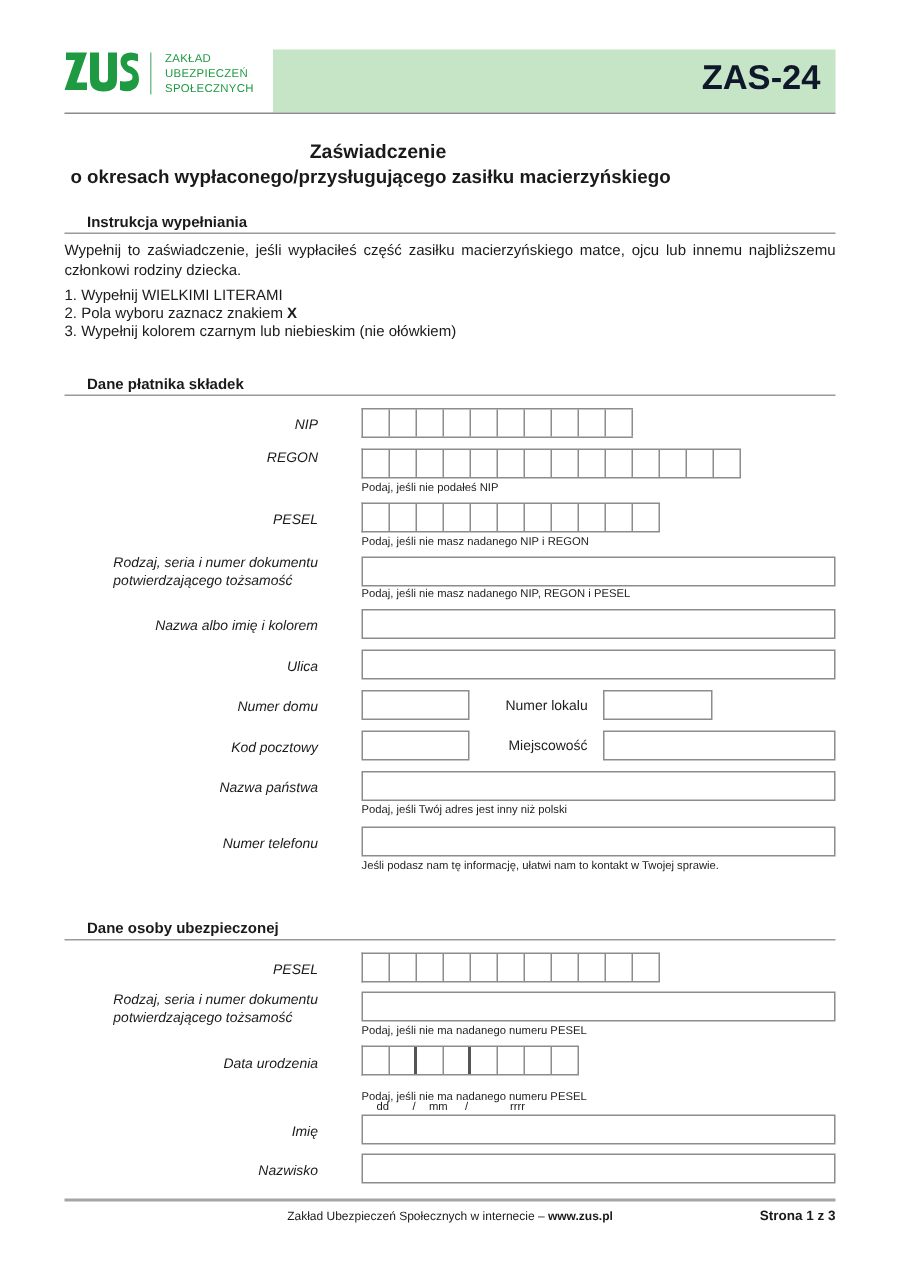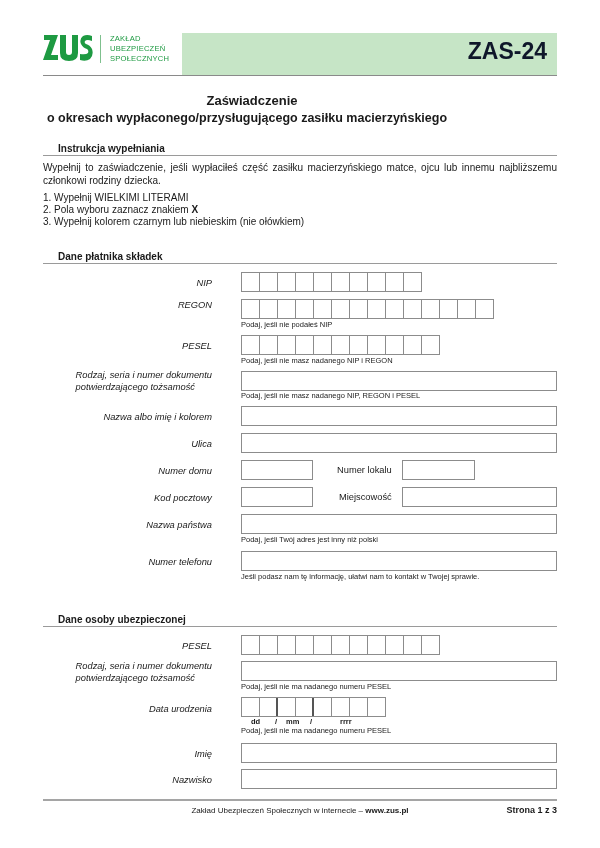--- a/index.html
+++ b/index.html
@@ -25,21 +25,21 @@
   .list-item { left: 43px; font-size: 10px; line-height: 12px; }
 
   .lbl { right: 388px; font-size: 9.3px; line-height: 12px; font-style: italic; }
   .hint { left: 241px; font-size: 7.5px; line-height: 9.5px; color: #222; }
 
   .cells { display: flex; height: 20px; border: 1px solid #8c8c8c; border-right: none; }
   .cell { width: 18px; height: 100%; border-right: 1px solid #8c8c8c; }
   .cell.thick { border-right: 2px solid #555; }
   .input { height: 20px; border: 1px solid #8c8c8c; background: #fff; }
 
-  .date-fmt { left: 241px; font-size: 7.5px; font-weight: bold; }
+  .date-fmt { left: 241px; font-size: 7.5px; font-weight: normal; margin-top: 16px; }
 
   .footer-rule { left: 43px; top: 799px; width: 514px; height: 2px; background: #a5a5a5; }
   .footer-text { left: 0; width: 600px; top: 806px; text-align: center; font-size: 8px; }
   .footer-page { right: 43px; top: 805px; font-size: 9px; font-weight: bold; }
 </style>
 </head>
 <body>
 
 <svg class="abs logo-zus" viewBox="0 0 50 32">
   <path d="M1 3 H15 L8 23 H15 V28 H0 L7 8 H1 Z" fill="#1e9a42"></path>

